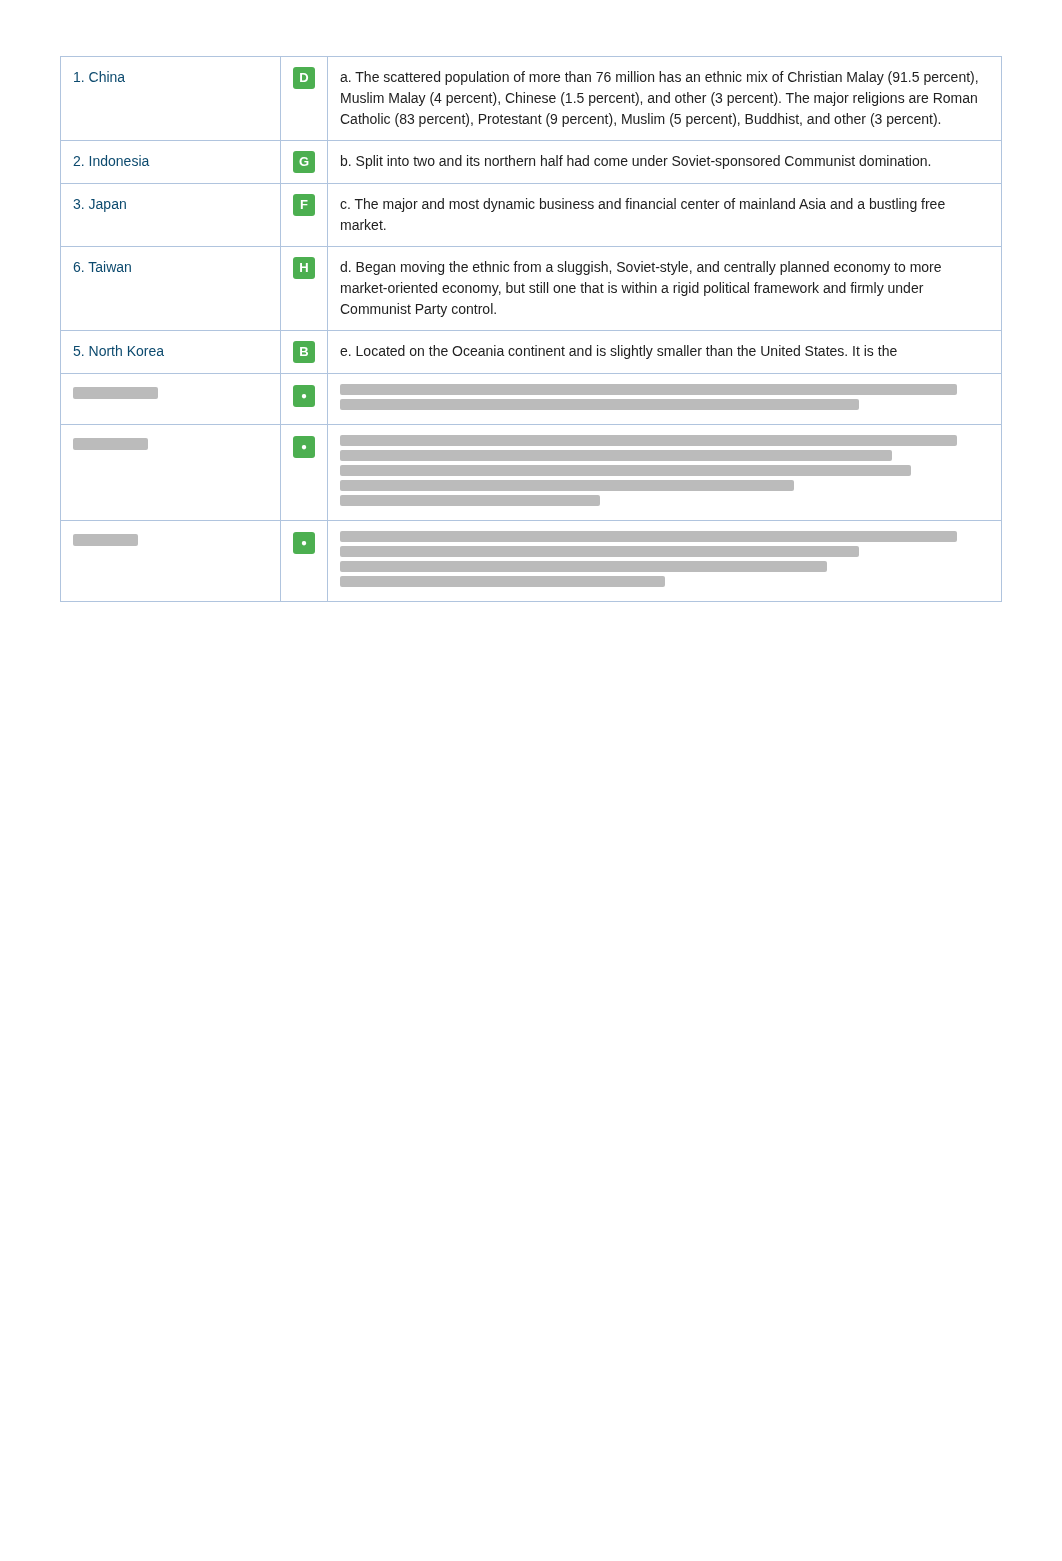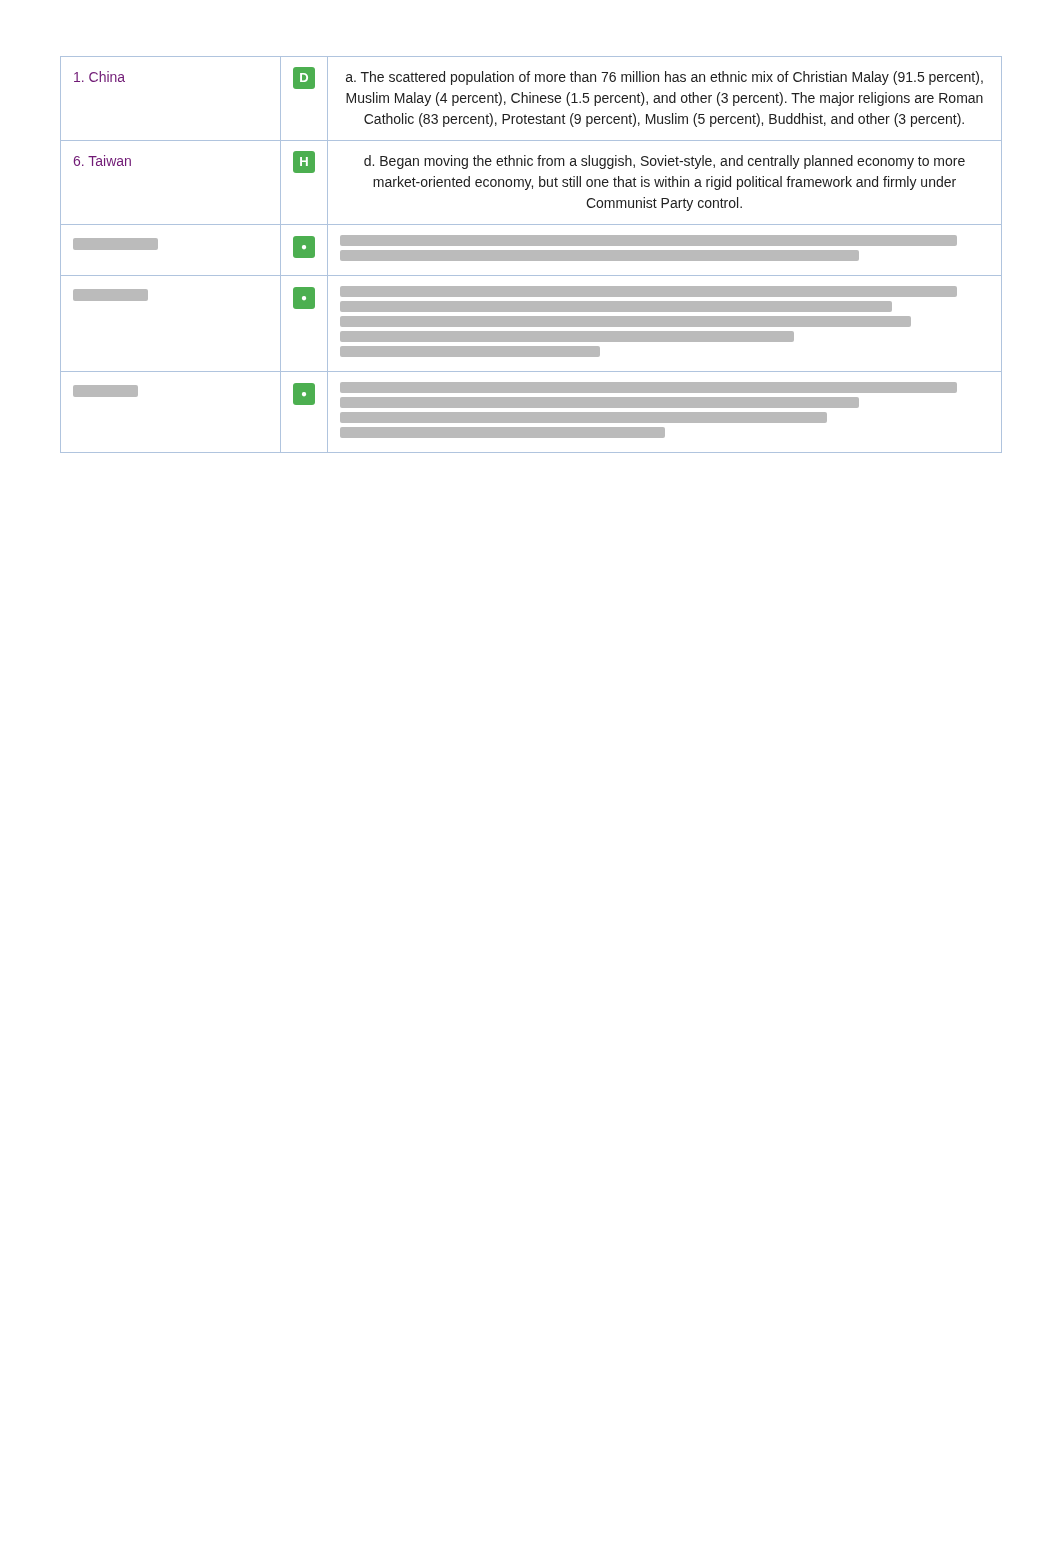--- a/index.html
+++ b/index.html
@@ -46,32 +46,31 @@
     .matching-table td {
       padding: 10px 12px;
       vertical-align: top;
       border: 1px solid #b0c4de;
       font-size: 14px;
       line-height: 1.5;
     }
 
     .col-country {
       width: 220px;
-      color: #701a75;
+      color: #0c4a6e;
     }
 
     .col-letter {
       width: 40px;
       text-align: center;
       vertical-align: middle;
     }
 
     .col-description {
       color: #222;
-      text-align: center;
     }
 
     .letter-badge {
       display: inline-block;
       width: 22px;
       height: 22px;
       line-height: 22px;
       text-align: center;
       background: #4CAF50;
       color: #ffffff;
@@ -122,23 +121,38 @@
 
 <table class="matching-table">
   <tbody id="table-body">
 
   <tr>
         <td class="col-country">1. China</td>
         <td class="col-letter"><span class="letter-badge">D</span></td>
         <td class="col-description">a. The scattered population of more than 76 million has an ethnic mix of Christian Malay (91.5 percent), Muslim Malay (4 percent), Chinese (1.5 percent), and other (3 percent). The major religions are Roman Catholic (83 percent), Protestant (9 percent), Muslim (5 percent), Buddhist, and other (3 percent).</td>
       </tr>
       <tr>
+        <td class="col-country">2. Indonesia</td>
+        <td class="col-letter"><span class="letter-badge">G</span></td>
+        <td class="col-description">b. Split into two and its northern half had come under Soviet-sponsored Communist domination.</td>
+      </tr>
+      <tr>
+        <td class="col-country">3. Japan</td>
+        <td class="col-letter"><span class="letter-badge">F</span></td>
+        <td class="col-description">c. The major and most dynamic business and financial center of mainland Asia and a bustling free market.</td>
+      </tr>
+      <tr>
         <td class="col-country">6. Taiwan</td>
         <td class="col-letter"><span class="letter-badge">H</span></td>
         <td class="col-description">d. Began moving the ethnic from a sluggish, Soviet-style, and centrally planned economy to more market-oriented economy, but still one that is within a rigid political framework and firmly under Communist Party control.</td>
+      </tr>
+      <tr>
+        <td class="col-country">5. North Korea</td>
+        <td class="col-letter"><span class="letter-badge">B</span></td>
+        <td class="col-description">e. Located on the Oceania continent and is slightly smaller than the United States. It is the</td>
       </tr>
       <tr class="blurred-row row-6">
         <td class="col-country"><span class="blurred-country"></span></td>
         <td class="col-letter"><span class="letter-badge" style="font-size: 10px;">●</span></td>
         <td class="col-description">
           <span class="blurred-description-line" style="width: 95%;"></span>
           <span class="blurred-description-line" style="width: 80%;"></span>
         </td>
       </tr>
       <tr class="blurred-row row-7">

